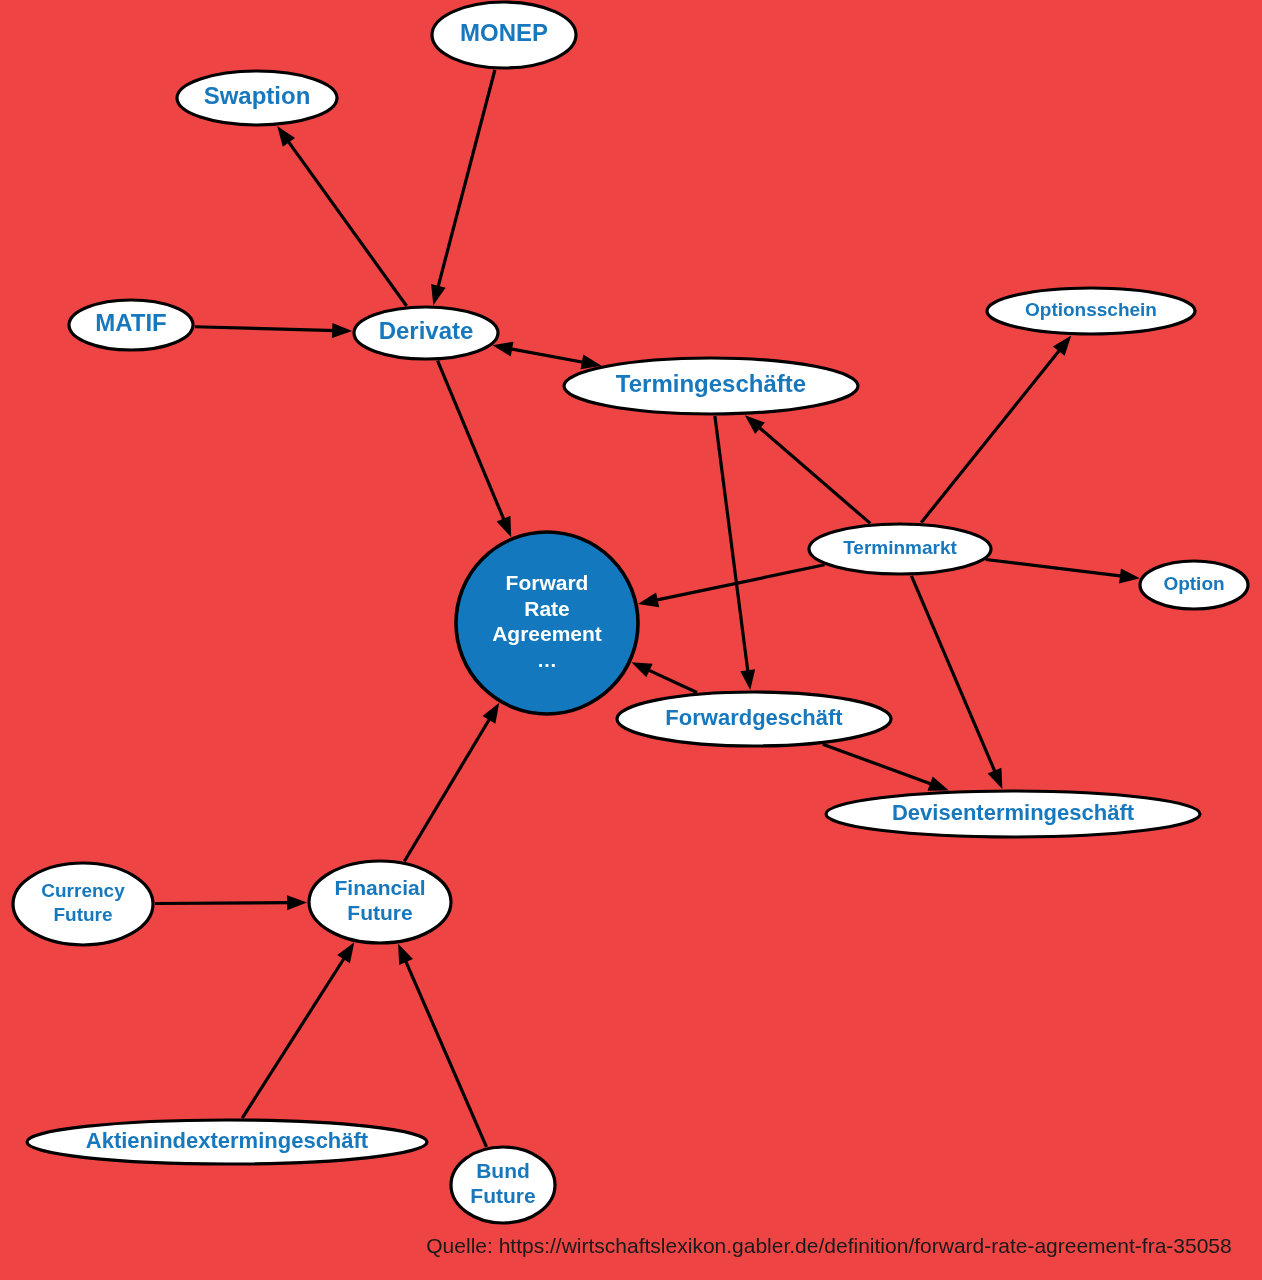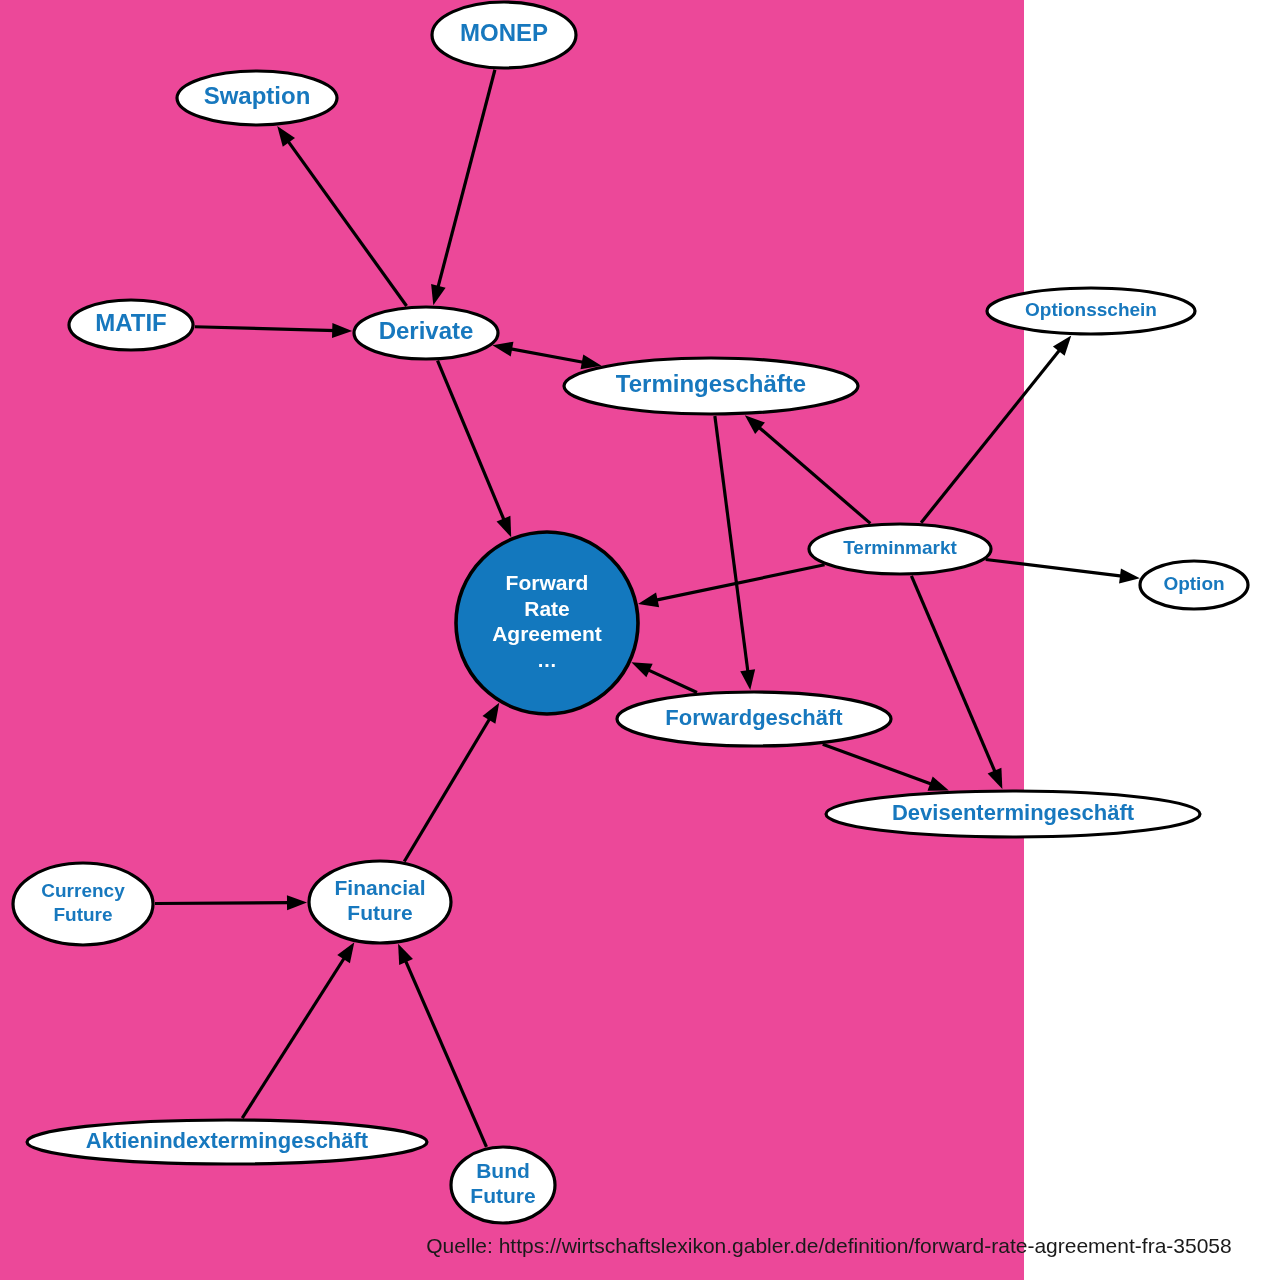--- a/index.html
+++ b/index.html
@@ -8,23 +8,23 @@
     background: #ffffff;
   }
   body {
     width: 1262px;
     height: 1280px;
     font-family: "Liberation Sans", sans-serif;
     overflow: hidden;
   }
   #diagram-root {
     position: relative;
-    width: 1024px;
+    width: 1262px;
     height: 1280px;
-    background: #ec4899;
+    background: #ef4444;
   }
   svg#graph {
     display: block;
     width: 1262px;
     height: 1280px;
   }
   .node-ellipse {
     fill: #ffffff;
     stroke: #000000;
     stroke-width: 3.2;

